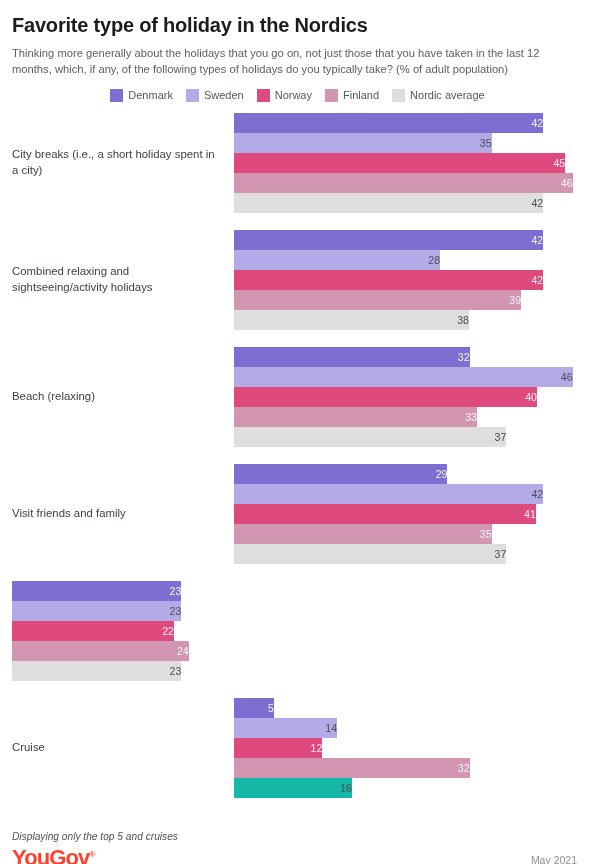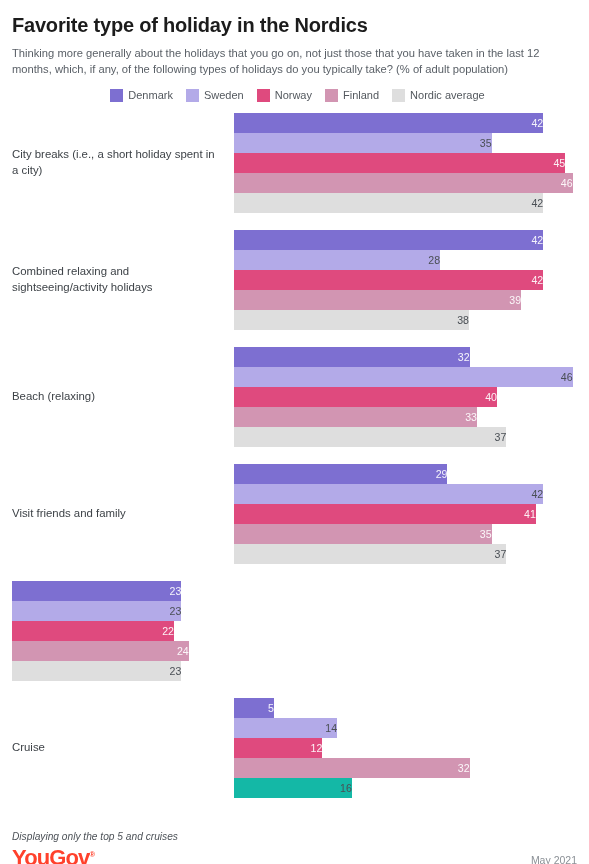--- a/index.html
+++ b/index.html
@@ -252,21 +252,21 @@
             <div class="bar" style="background: rgb(125, 111, 209); width: 235.574px;">
               <span class="bar-value v-light">32</span>
             </div>
           </div>
           <div class="bar-row">
             <div class="bar" style="background: rgb(179, 170, 232); width: 338.638px;">
               <span class="bar-value v-dark">46</span>
             </div>
           </div>
           <div class="bar-row">
-            <div class="bar" style="background: rgb(223, 74, 126); width: 263px; justify-content: flex-end;">
+            <div class="bar" style="background: rgb(223, 74, 126); width: 303px; justify-content: flex-end;">
               <span class="bar-value v-light">40</span>
             </div>
           </div>
           <div class="bar-row">
             <div class="bar" style="background: rgb(210, 149, 178); width: 242.936px;">
               <span class="bar-value v-light">33</span>
             </div>
           </div>
           <div class="bar-row">
             <div class="bar" style="background: rgb(222, 222, 222); width: 272.383px;">

